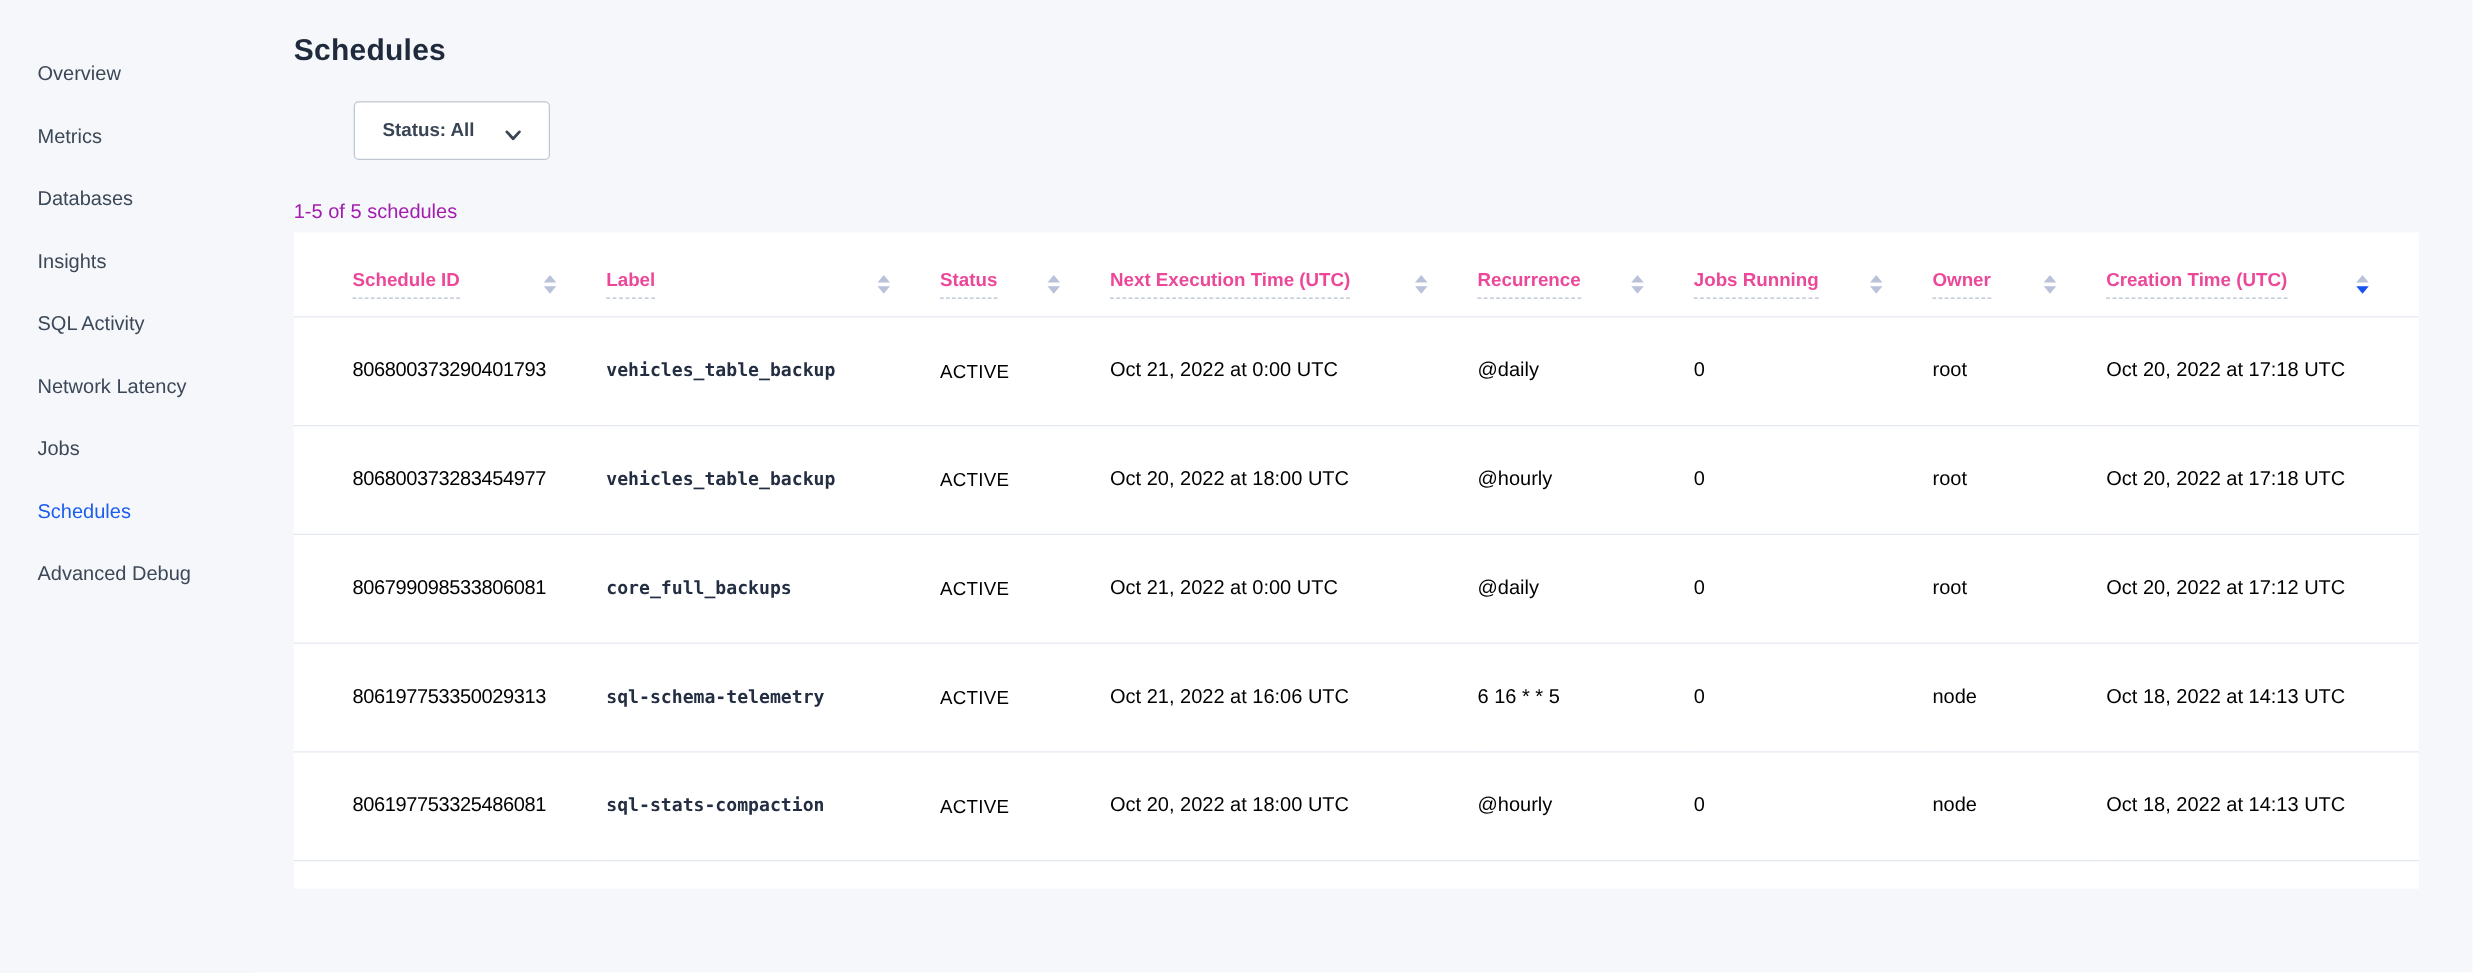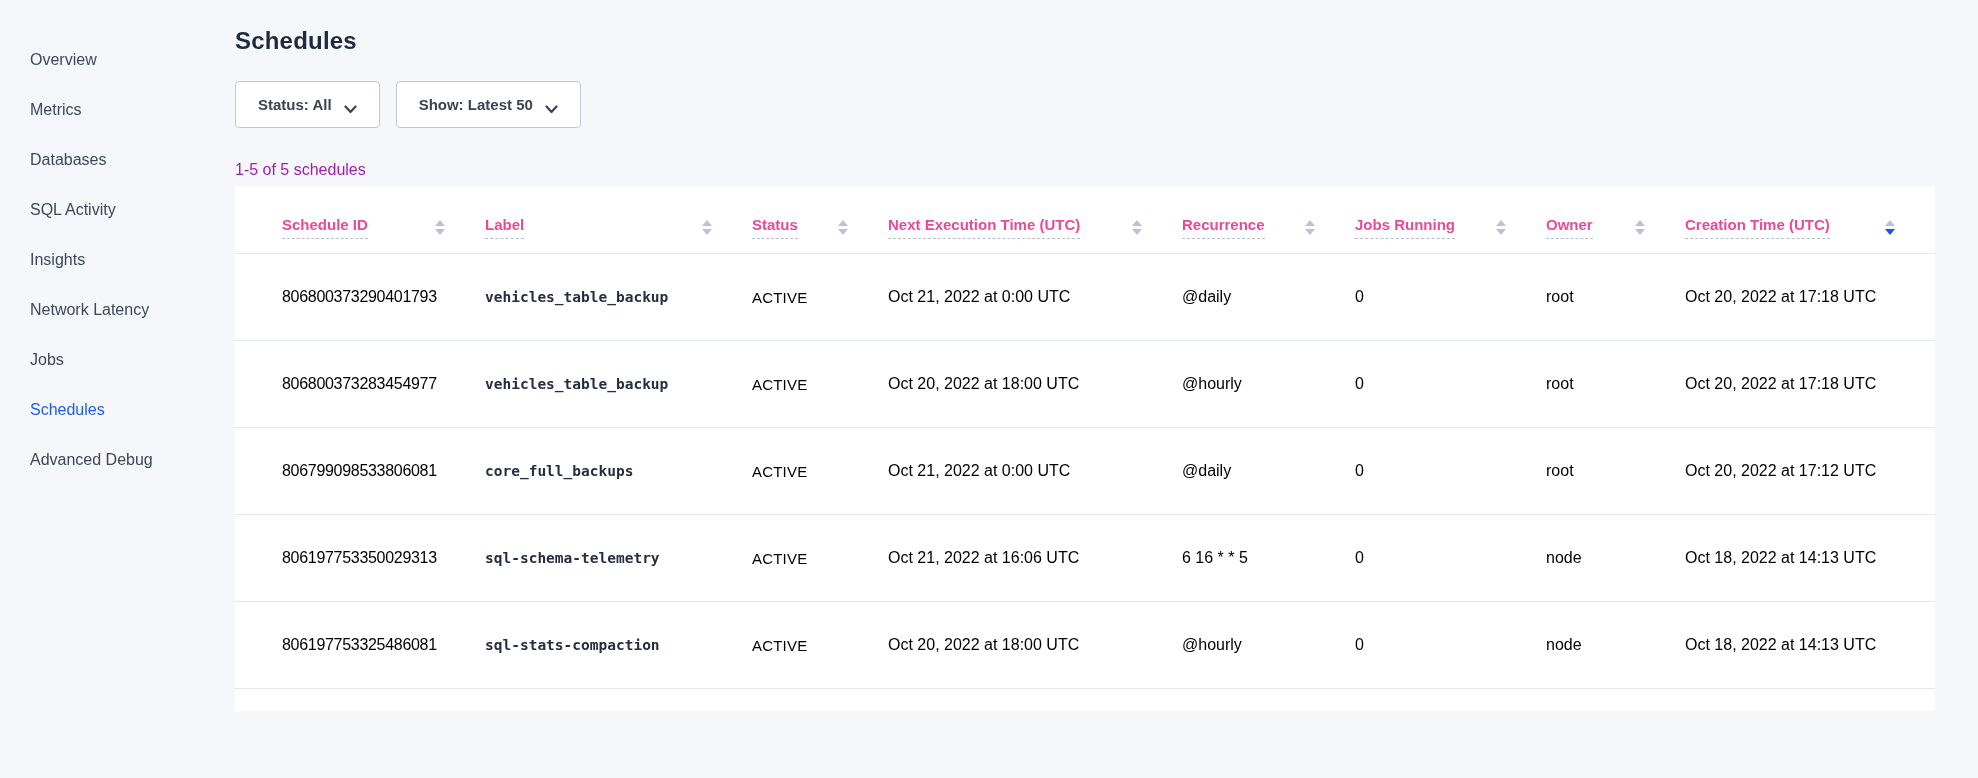--- a/index.html
+++ b/index.html
@@ -48,27 +48,28 @@
     display: flex;
     gap: 16px;
   }
   .filter-btn {
     height: 47px;
     background: #ffffff;
     border: 1px solid #c0c7d2;
     border-radius: 4px;
     display: inline-flex;
     align-items: center;
-    gap: 12px;
+    gap: 24px;
     padding: 0 22px;
     font-size: 15px;
     font-weight: 700;
     color: #394455;
     cursor: pointer;
     font-family: "Liberation Sans", sans-serif;
+    margin-left: 48px;
   }
   .chevron-down {
     width: 13px; height: 9px;
     display: inline-block;
   }
   .results-summary {
     margin-top: 33px;
     font-size: 16px;
     color: #a21caf;
   }
@@ -148,43 +149,35 @@
   }
   .cell-status { font-size: 15px; letter-spacing: 0.2px; }
 </style>
 </head>
 <body>
 
 <nav class="sidebar">
   <div class="nav-item">Overview</div>
   <div class="nav-item">Metrics</div>
   <div class="nav-item">Databases</div>
+  <div class="nav-item">Insights</div>
   <div class="nav-item">SQL Activity</div>
-  <div class="nav-item">Insights</div>
   <div class="nav-item">Network Latency</div>
   <div class="nav-item">Jobs</div>
   <div class="nav-item active">Schedules</div>
   <div class="nav-item">Advanced Debug</div>
 </nav>
 
 <main class="main">
 
   <h1 class="page-title">Schedules</h1>
 
   <div class="filters">
     <button class="filter-btn">
       <span>Status: All</span>
-      <span class="chevron-down">
-        <svg width="13" height="9" viewBox="0 0 13 9">
-            <polyline points="1.5,1.5 6.5,7 11.5,1.5" fill="none" stroke="#394455" stroke-width="2.2" stroke-linecap="round" stroke-linejoin="round"></polyline>
-          </svg>
-      </span>
-    </button>
-    <button class="filter-btn">
-      <span>Show: Latest 50</span>
       <span class="chevron-down">
         <svg width="13" height="9" viewBox="0 0 13 9">
             <polyline points="1.5,1.5 6.5,7 11.5,1.5" fill="none" stroke="#394455" stroke-width="2.2" stroke-linecap="round" stroke-linejoin="round"></polyline>
           </svg>
       </span>
     </button>
   </div>
 
   <div class="results-summary">1-5 of 5 schedules</div>
 

